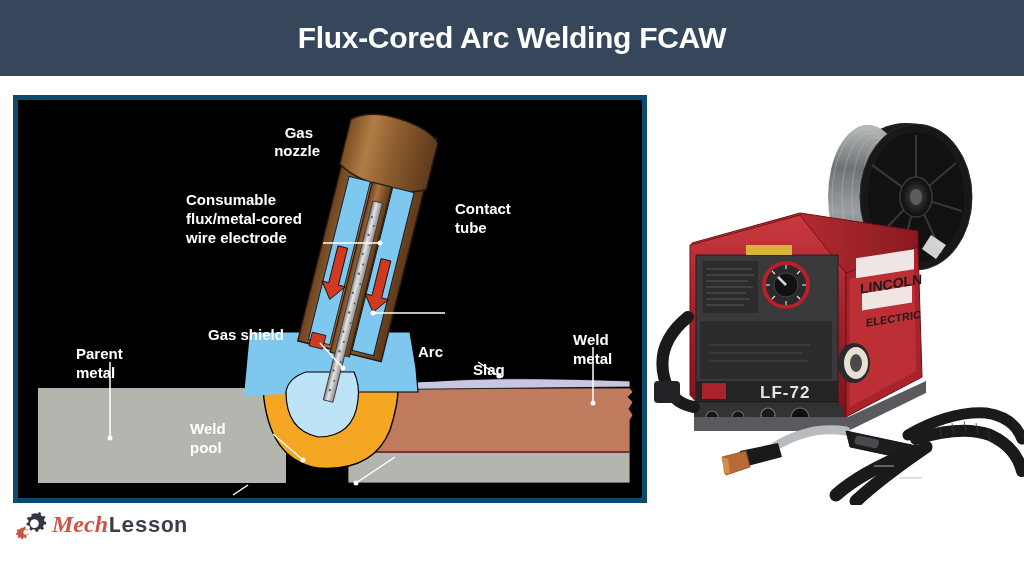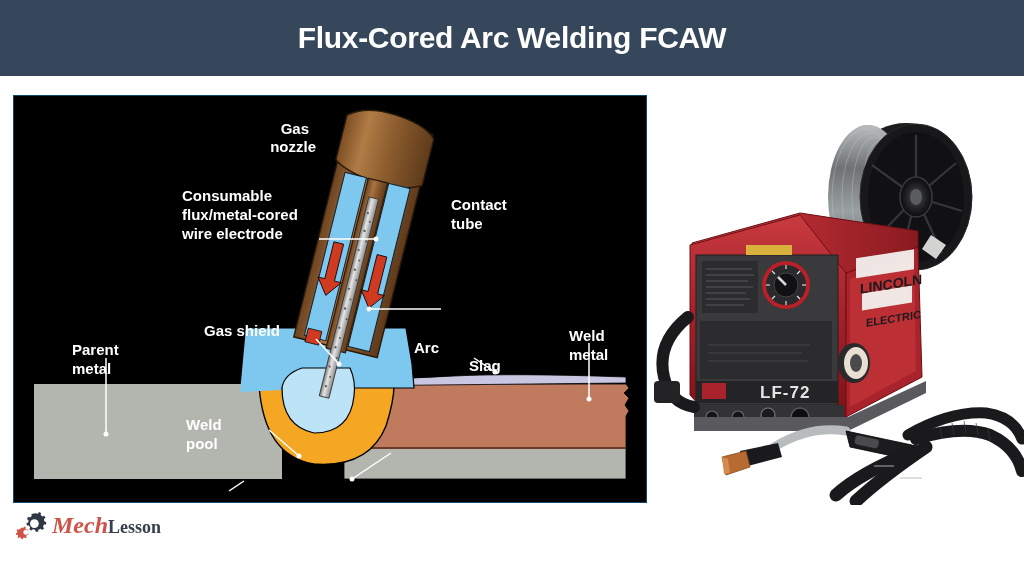--- a/index.html
+++ b/index.html
@@ -23,21 +23,21 @@
     font-weight:bold;
     letter-spacing:-0.3px;
     font-family:"Liberation Sans", sans-serif;
     text-align:center;
   }
 
   
   .diagram-panel {
     position:absolute; left:13px; top:95px; width:634px; height:408px;
     background:#000000;
-    border:1px solid #0c4a6e;
+    border:5px solid #0c4a6e;
     overflow:hidden;
   }
   .diagram-svg { position:absolute; left:0; top:0; width:634px; height:408px; }
 
   
   .photo-panel {
     position:absolute; left:650px; top:95px; width:374px; height:410px;
     background:#ffffff;
     overflow:hidden;
   }
@@ -49,22 +49,22 @@
     display:flex; align-items:center; height:34px;
   }
   .logo-gears { width:34px; height:30px; margin-right:2px; }
   .logo-text { font-size:22px; line-height:1; white-space:nowrap; }
   .logo-mech {
     font-family:"Liberation Serif", serif;
     font-style:italic; font-weight:bold;
     color:#cf5247; font-size:24px;
   }
   .logo-lesson {
-    font-family:Liberation Serif, serif;
-    font-weight:bold; color:#39404d; font-size:18px;text-align:center;
+    font-family:Liberation Mono, monospace;
+    font-weight:bold; color:#39404d; font-size:22px;text-align:center;
   }
 
   
   .dlabel {
     font-family:"Liberation Sans", sans-serif;
     font-weight:bold; fill:#ffffff;
   }
 </style>
 </head>
 <body>

